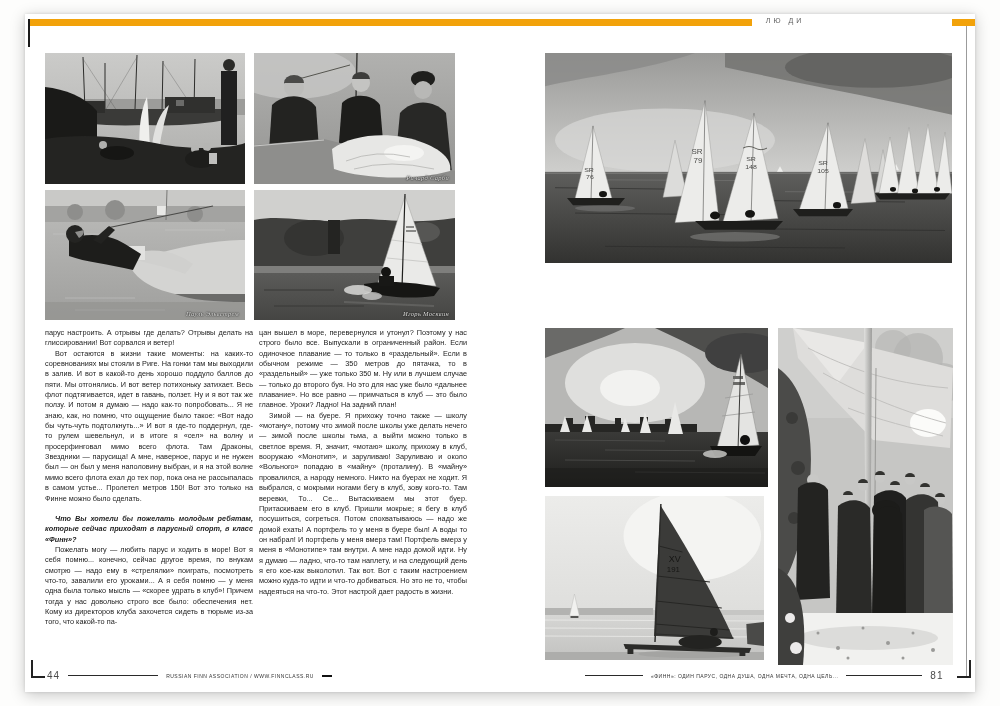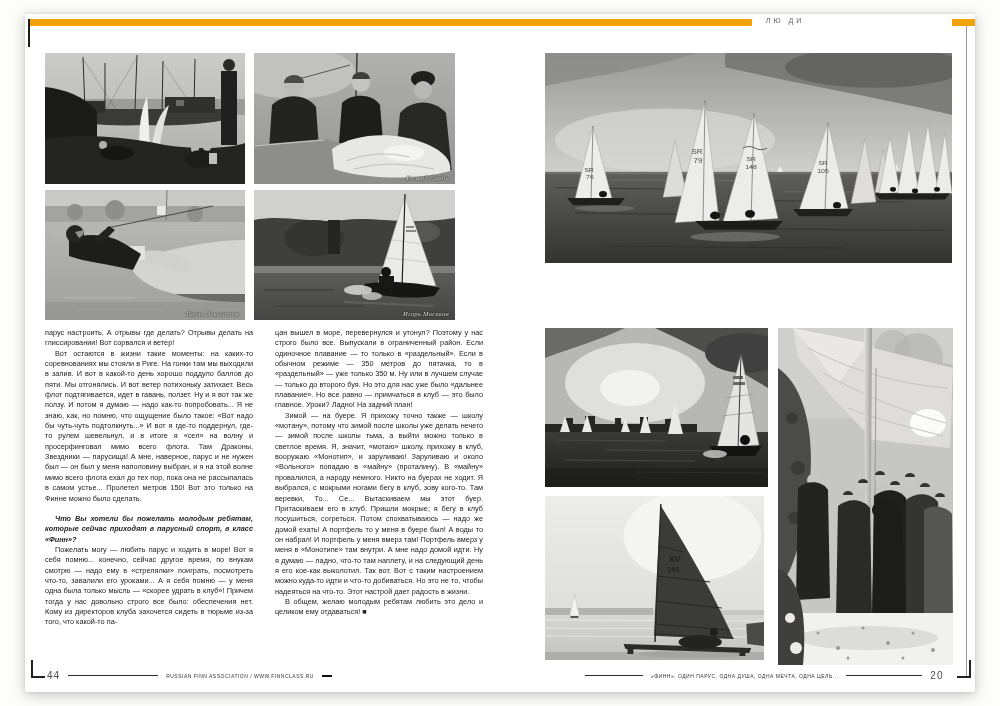--- a/index.html
+++ b/index.html
@@ -193,24 +193,23 @@
       </svg>
       <span class="pcap">Игорь Москвин</span>
     </div>
 
     <div class="col" style="left:20px;">
       <p class="noindent">парус настроить. А отрывы где делать? Отрывы делать на глиссировании! Вот сорвался и ветер!</p>
       <p>Вот остаются в жизни такие моменты: на каких-то соревнованиях мы стояли в Риге. На гонки там мы выходили в залив. И вот в какой-то день хорошо поддуло баллов до пяти. Мы отгонялись. И вот ветер потихоньку затихает. Весь флот подтягивается, идет в гавань, ползет. Ну и я вот так же ползу. И потом я думаю — надо как-то попробовать... Я не знаю, как, но помню, что ощущение было такое: «Вот надо бы чуть-чуть подтолкнуть...» И вот я где-то поддернул, где-то рулем шевельнул, и в итоге я «сел» на волну и просерфинговал мимо всего флота. Там Драконы, Звездники — парусища! А мне, наверное, парус и не нужен был — он был у меня наполовину выбран, и я на этой волне мимо всего флота ехал до тех пор, пока она не рассыпалась в самом устье... Пролетел метров 150! Вот это только на Финне можно было сделать.</p>
       <p class="question">Что Вы хотели бы пожелать молодым ребятам, которые сейчас приходят в парусный спорт, в класс «Финн»?</p>
       <p>Пожелать могу — любить парус и ходить в море! Вот я себя помню... конечно, сейчас другое время, по внукам смотрю — надо ему в «стрелялки» поиграть, посмотреть что-то, завалили его уроками... А я себя помню — у меня одна была только мысль — «скорее удрать в клуб»! Причем тогда у нас довольно строго все было: обеспечения нет. Кому из директоров клуба захочется сидеть в тюрьме из-за того, что какой-то па-</p>
     </div>
-    <div class="col" style="left:250px;">
+    <div class="col" style="left:234px;">
       <p class="noindent">цан вышел в море, перевернулся и утонул? Поэтому у нас строго было все. Выпускали в ограниченный район. Если одиночное плавание — то только в «раздельный». Если в обычном режиме — 350 метров до пятачка, то в «раздельный» — уже только 350 м. Ну или в лучшем случае — только до второго буя. Но это для нас уже было «дальнее плавание». Но все равно — примчаться в клуб — это было главное. Уроки? Ладно! На задний план!</p>
       <p>Зимой — на буере. Я прихожу точно также — школу «мотану», потому что зимой после школы уже делать нечего — зимой после школы тьма, а выйти можно только в светлое время. Я, значит, «мотаю» школу, прихожу в клуб, вооружаю «Монотип», и заруливаю! Заруливаю и около «Вольного» попадаю в «майну» (проталину). В «майну» провалился, а народу немного. Никто на буерах не ходит. Я выбрался, с мокрыми ногами бегу в клуб, зову кого-то. Там веревки, То... Се... Вытаскиваем мы этот буер. Притаскиваем его в клуб. Пришли мокрые; я бегу в клуб посушиться, согреться. Потом спохватываюсь — надо же домой ехать! А портфель то у меня в буере был! А воды то он набрал! И портфель у меня вмерз там! Портфель вмерз у меня в «Монотипе» там внутри. А мне надо домой идти. Ну я думаю — ладно, что-то там наплету, и на следующий день я его кое-как выколотил. Так вот. Вот с таким настроением можно куда-то идти и что-то добиваться. Но это не то, чтобы надеяться на что-то. Этот настрой дает радость в жизни.</p>
-      <p>В общем, желаю молодым ребятам любить это дело и целиком ему отдаваться! ■</p>
     </div>
 
     <div class="photo" style="left:520px;top:39px;width:407px;height:210px;">
       <svg viewBox="0 0 407 265" preserveAspectRatio="none">
         <defs>
           <linearGradient id="bsky" x1="0" y1="0" x2="0" y2="1">
             <stop offset="0" stop-color="#9a9a98"></stop>
               <stop offset="1" stop-color="#cfcfcd"></stop>
             </linearGradient>
           <linearGradient id="bsea" x1="0" y1="0" x2="0" y2="1">
@@ -457,18 +456,18 @@
     <div class="footer-row f-left">
       <span class="pagenum">44</span>
       <span class="f-rule" style="width:90px;"></span>
       <span class="f-cap">RUSSIAN FINN ASSOCIATION / WWW.FINNCLASS.RU</span>
       <span class="f-dash"></span>
     </div>
     <div class="footer-row f-right">
       <span class="f-rule" style="width:58px;"></span>
       <span class="f-cap">«ФИНН»: ОДИН ПАРУС, ОДНА ДУША, ОДНА МЕЧТА, ОДНА ЦЕЛЬ...</span>
       <span class="f-rule" style="width:76px;"></span>
-      <span class="pagenum">20</span>
+      <span class="pagenum">81</span>
     </div>
     <div class="corner corner-r"></div>
 
   </div>
 </div>
 
 </body></html>

